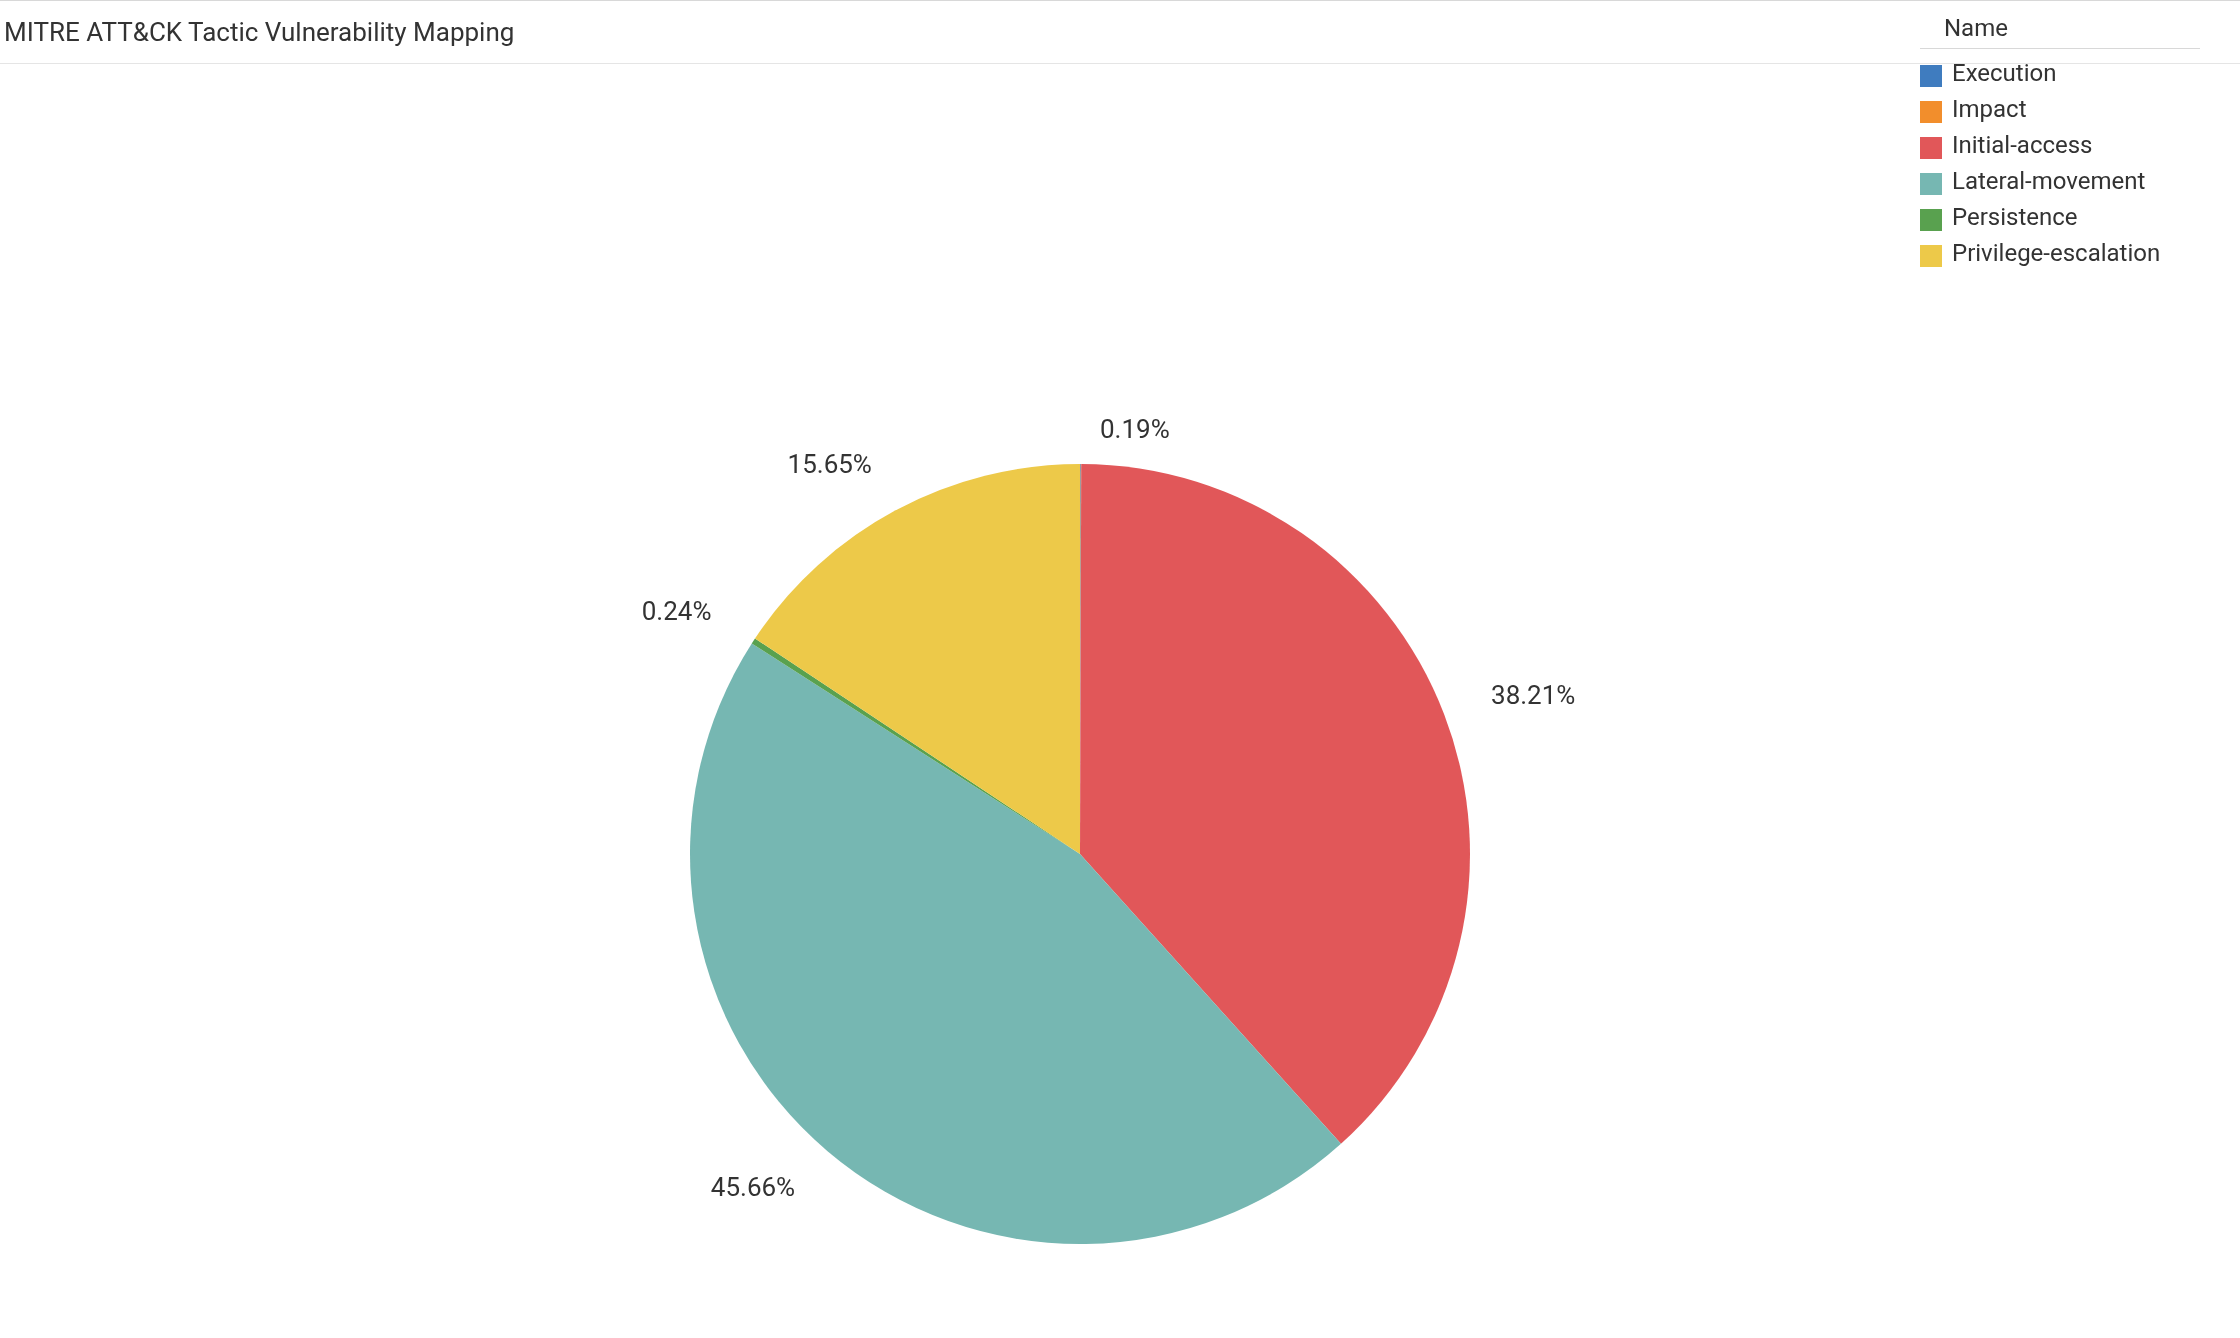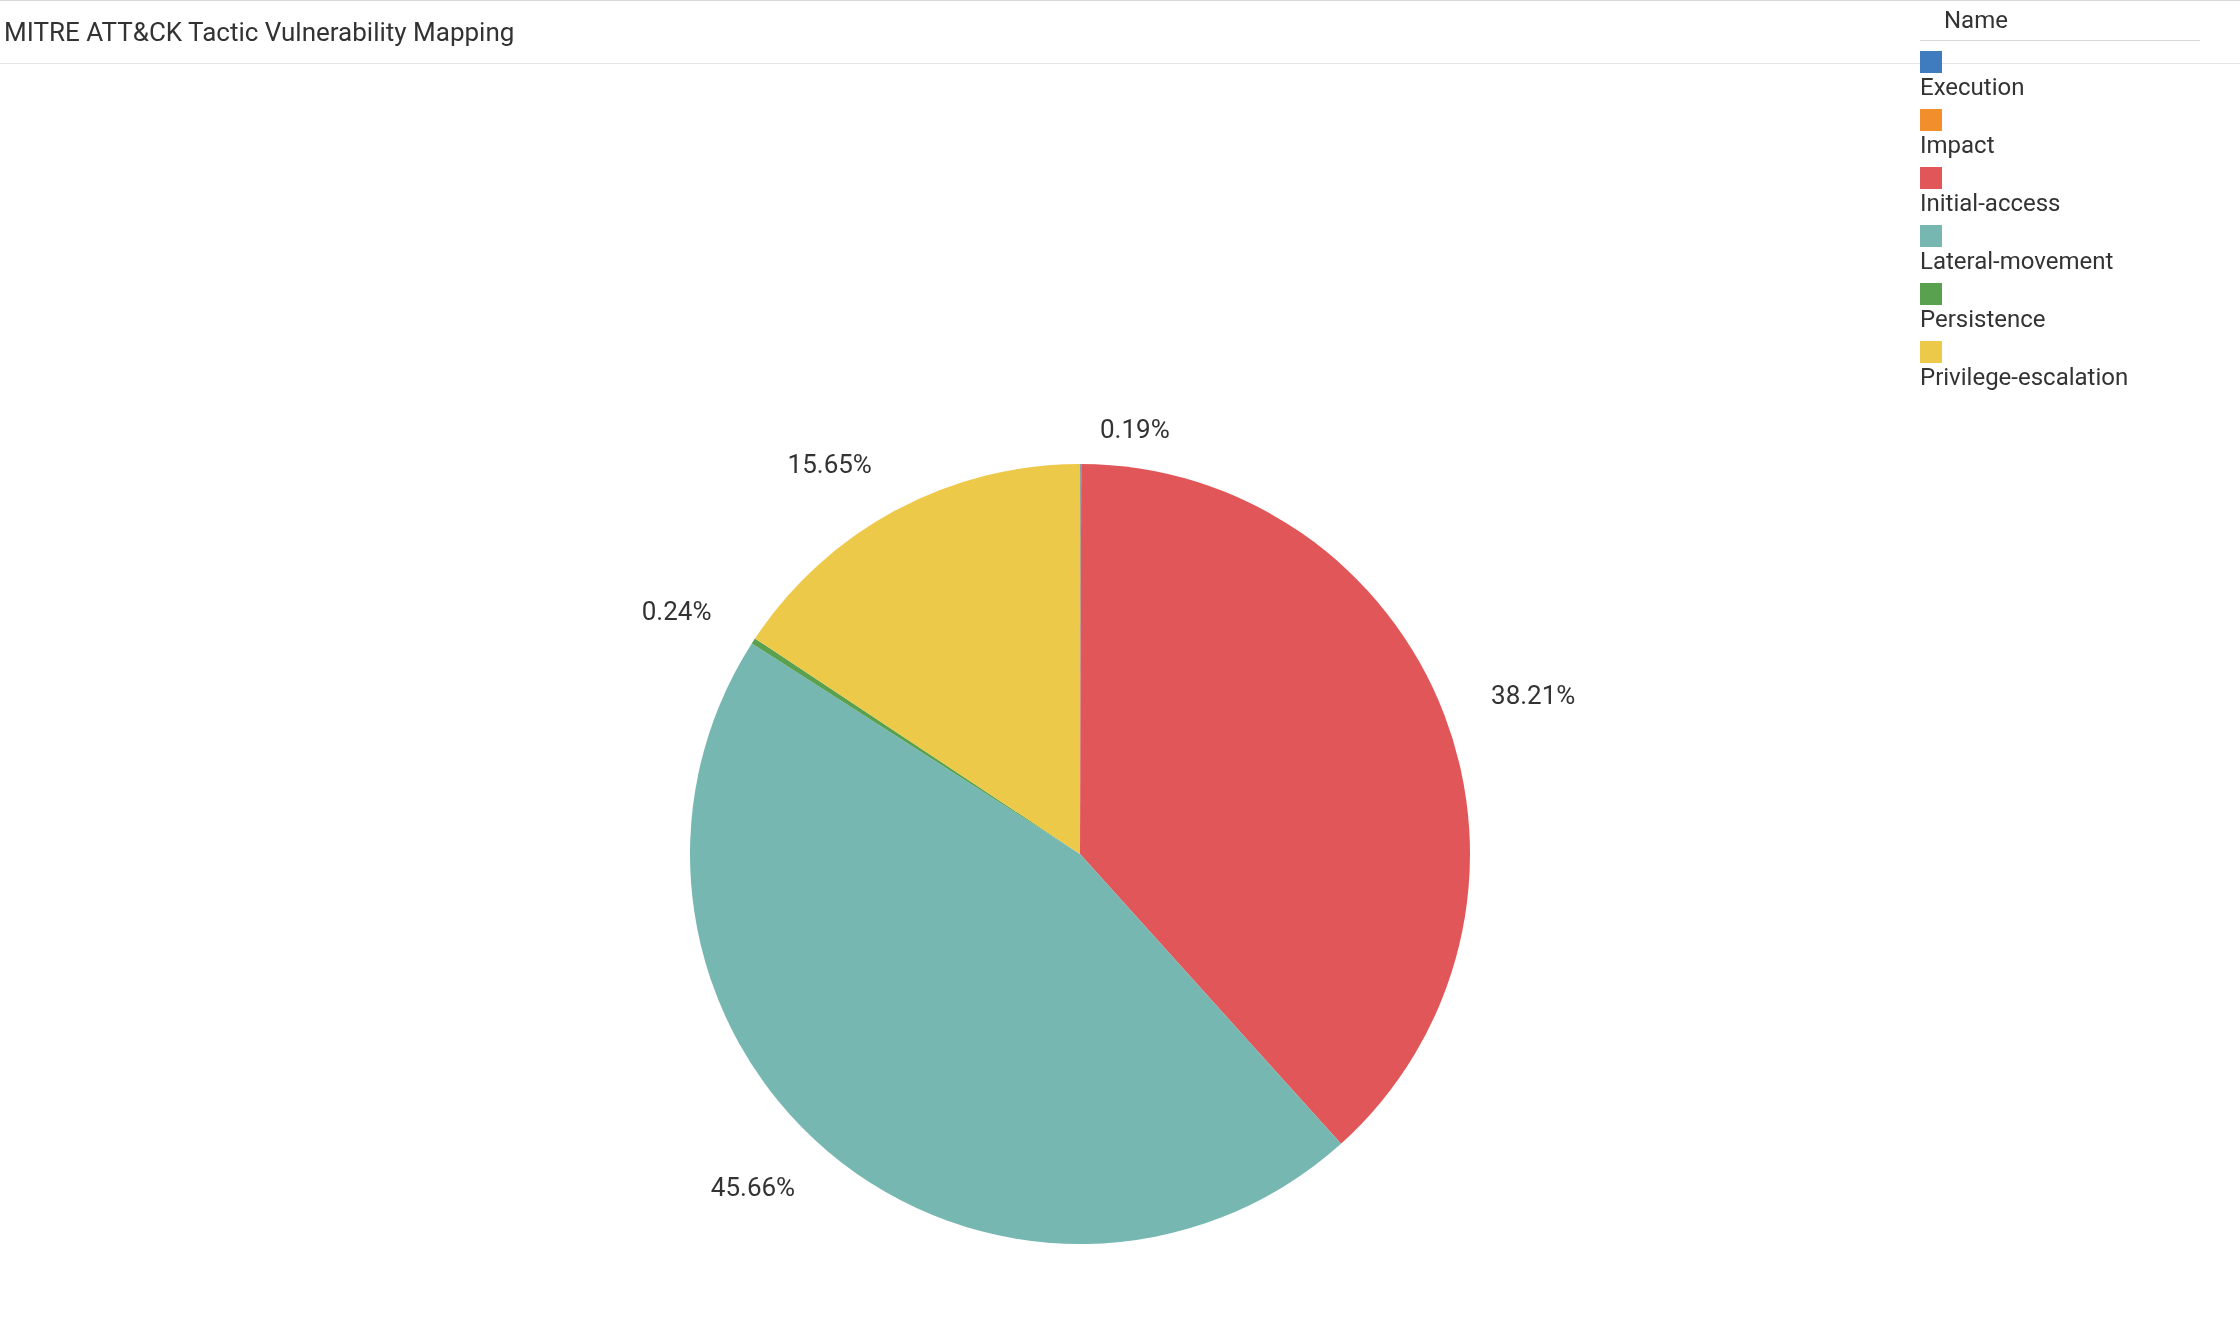--- a/index.html
+++ b/index.html
@@ -16,38 +16,37 @@
     border-top: 1px solid #d8d8d8;
     border-bottom: 1px solid #e5e5e5;
     padding: 10px 4px;
     font-size: 26px;
     color: #333;
     height: 42px;
     line-height: 42px;
   }
   .legend {
     position: absolute;
-    top: 0;
+    top: 8px;
     right: 40px;
     width: 280px;
     font-size: 24px;
   }
   .legend-title {
     font-size: 24px;
     color: #333;
     padding: 6px 0 6px 24px;
     border-bottom: 1px solid #d8d8d8;
     margin-bottom: 6px;
   }
   .legend-item {
     display: flex;
-    align-items: flex-start;
+    align-items: flex-end;
     padding: 4px 0;
     cursor: pointer;
-    flex-direction: column;
   }
   .legend-swatch {
     width: 22px;
     height: 22px;
     margin-right: 10px;
     flex: 0 0 auto;
   }
   .legend-label {
     color: #333;
   }

